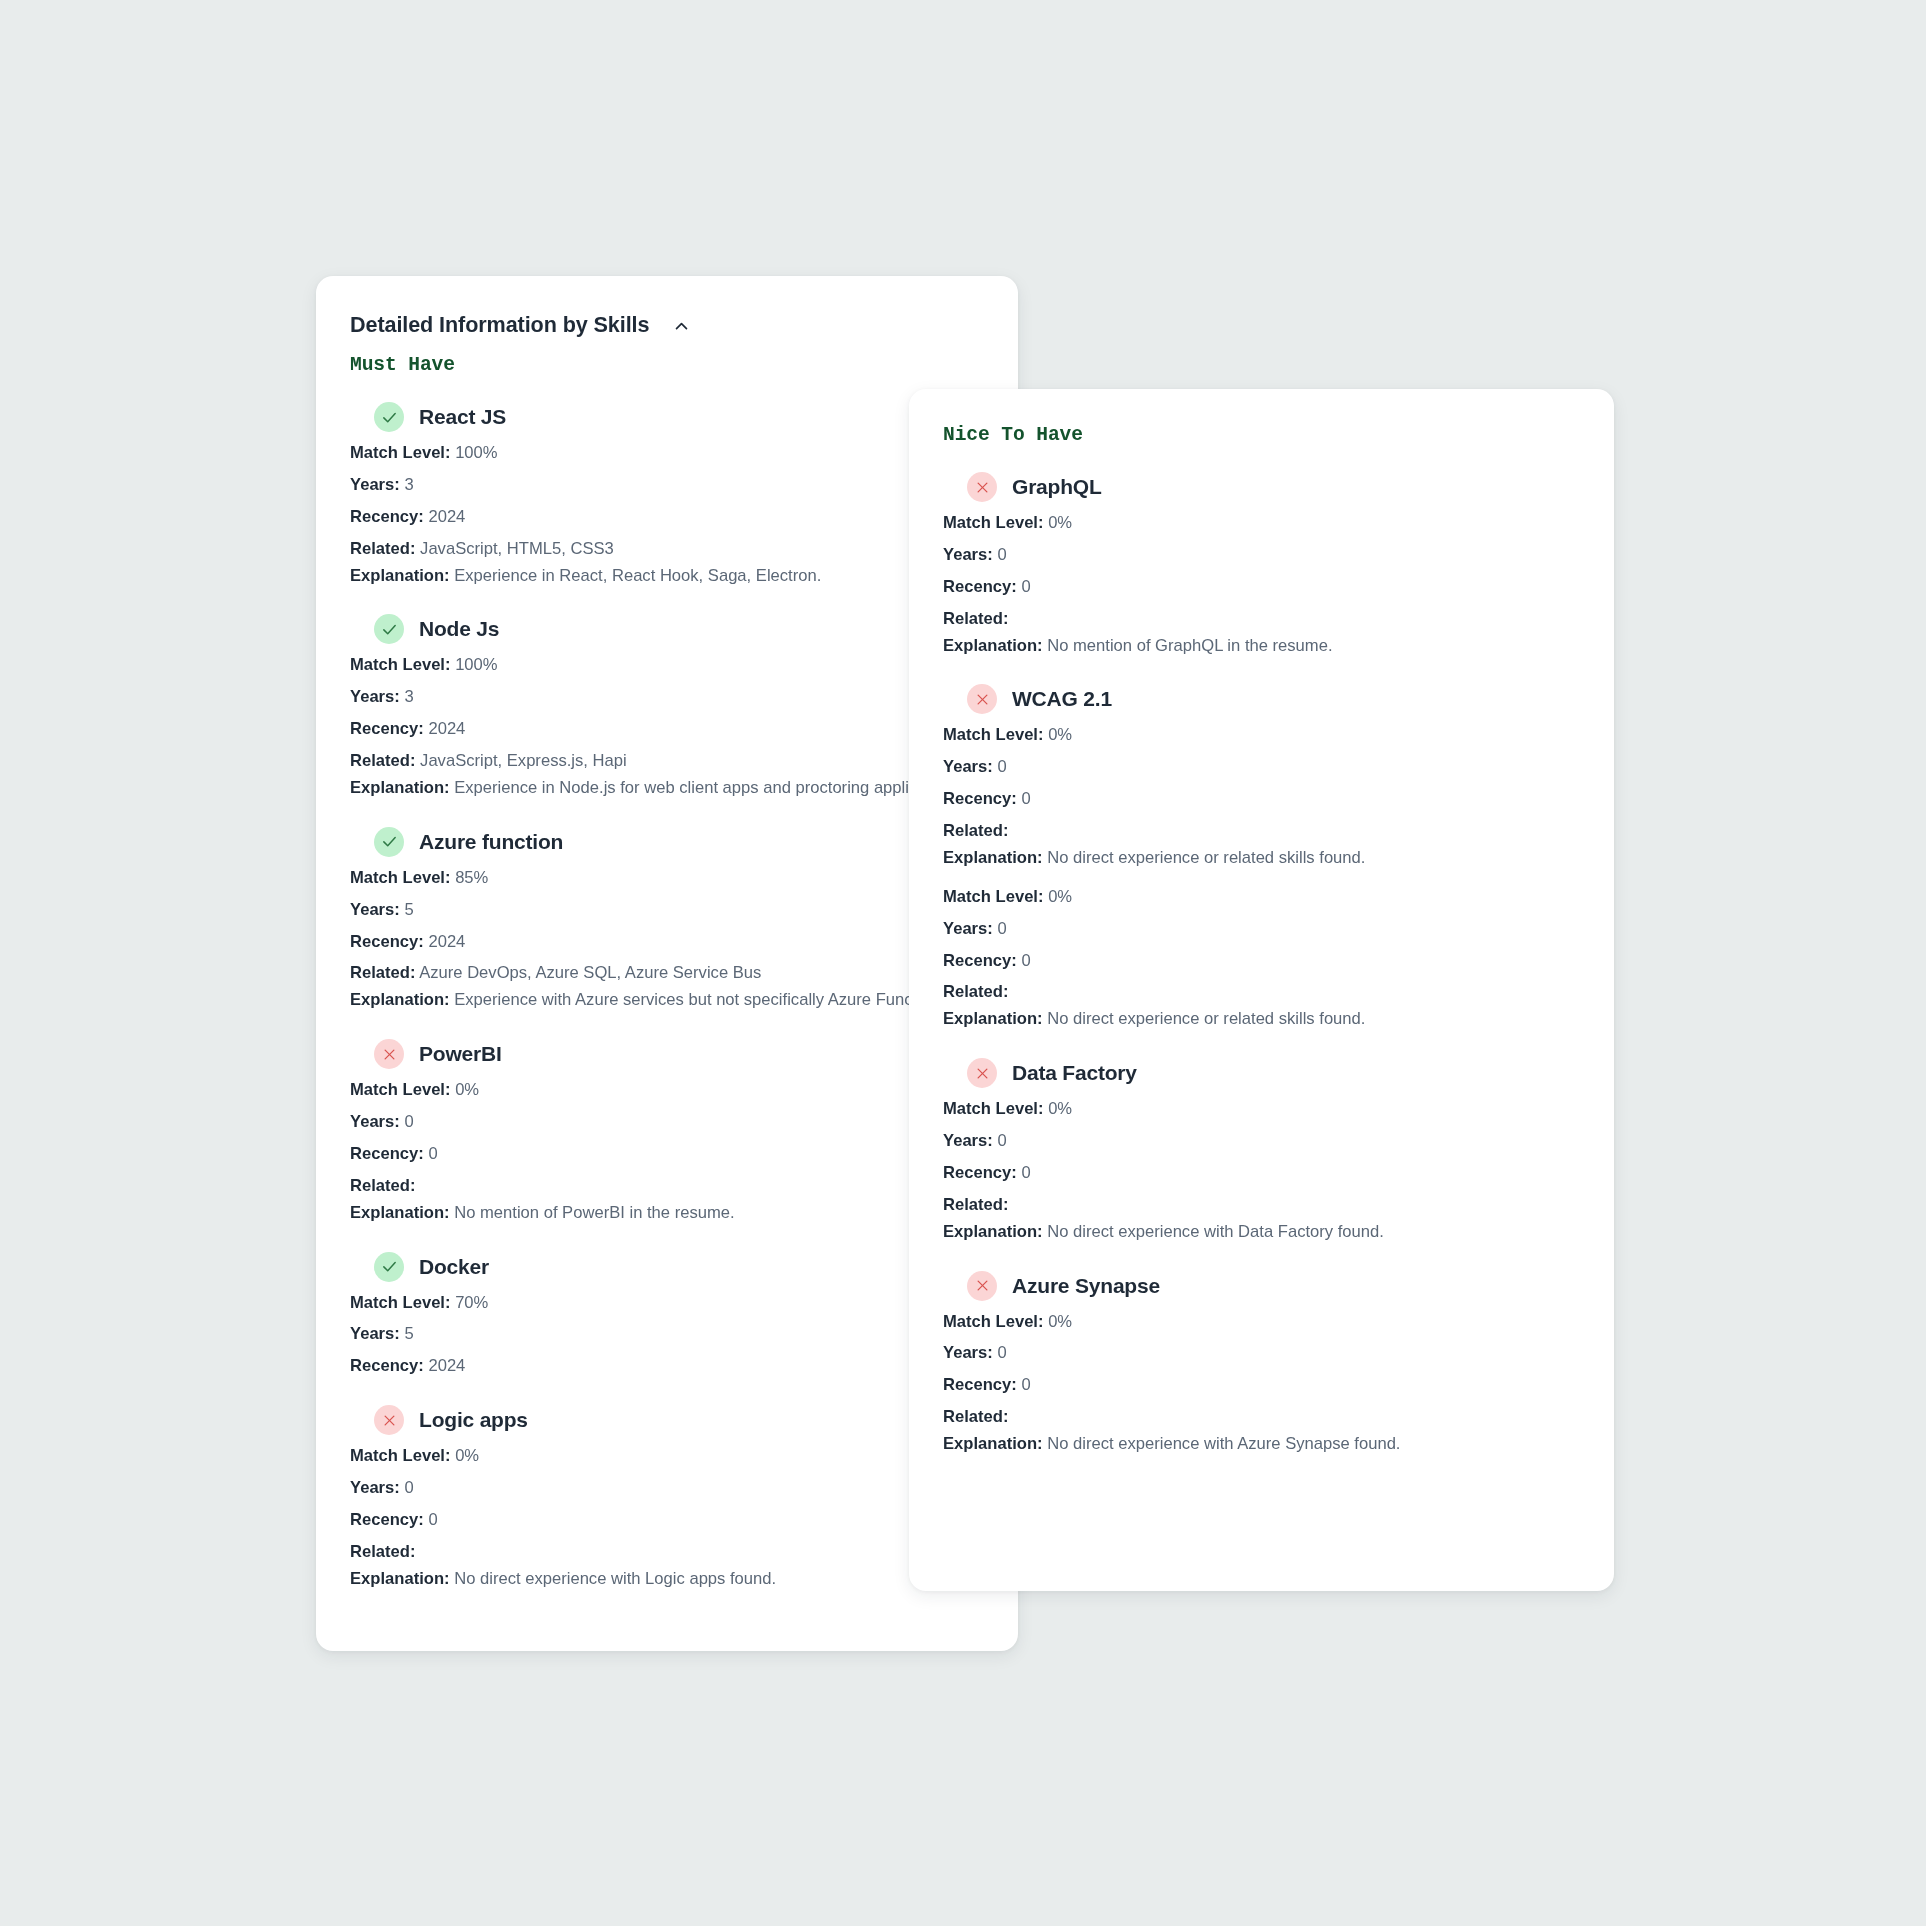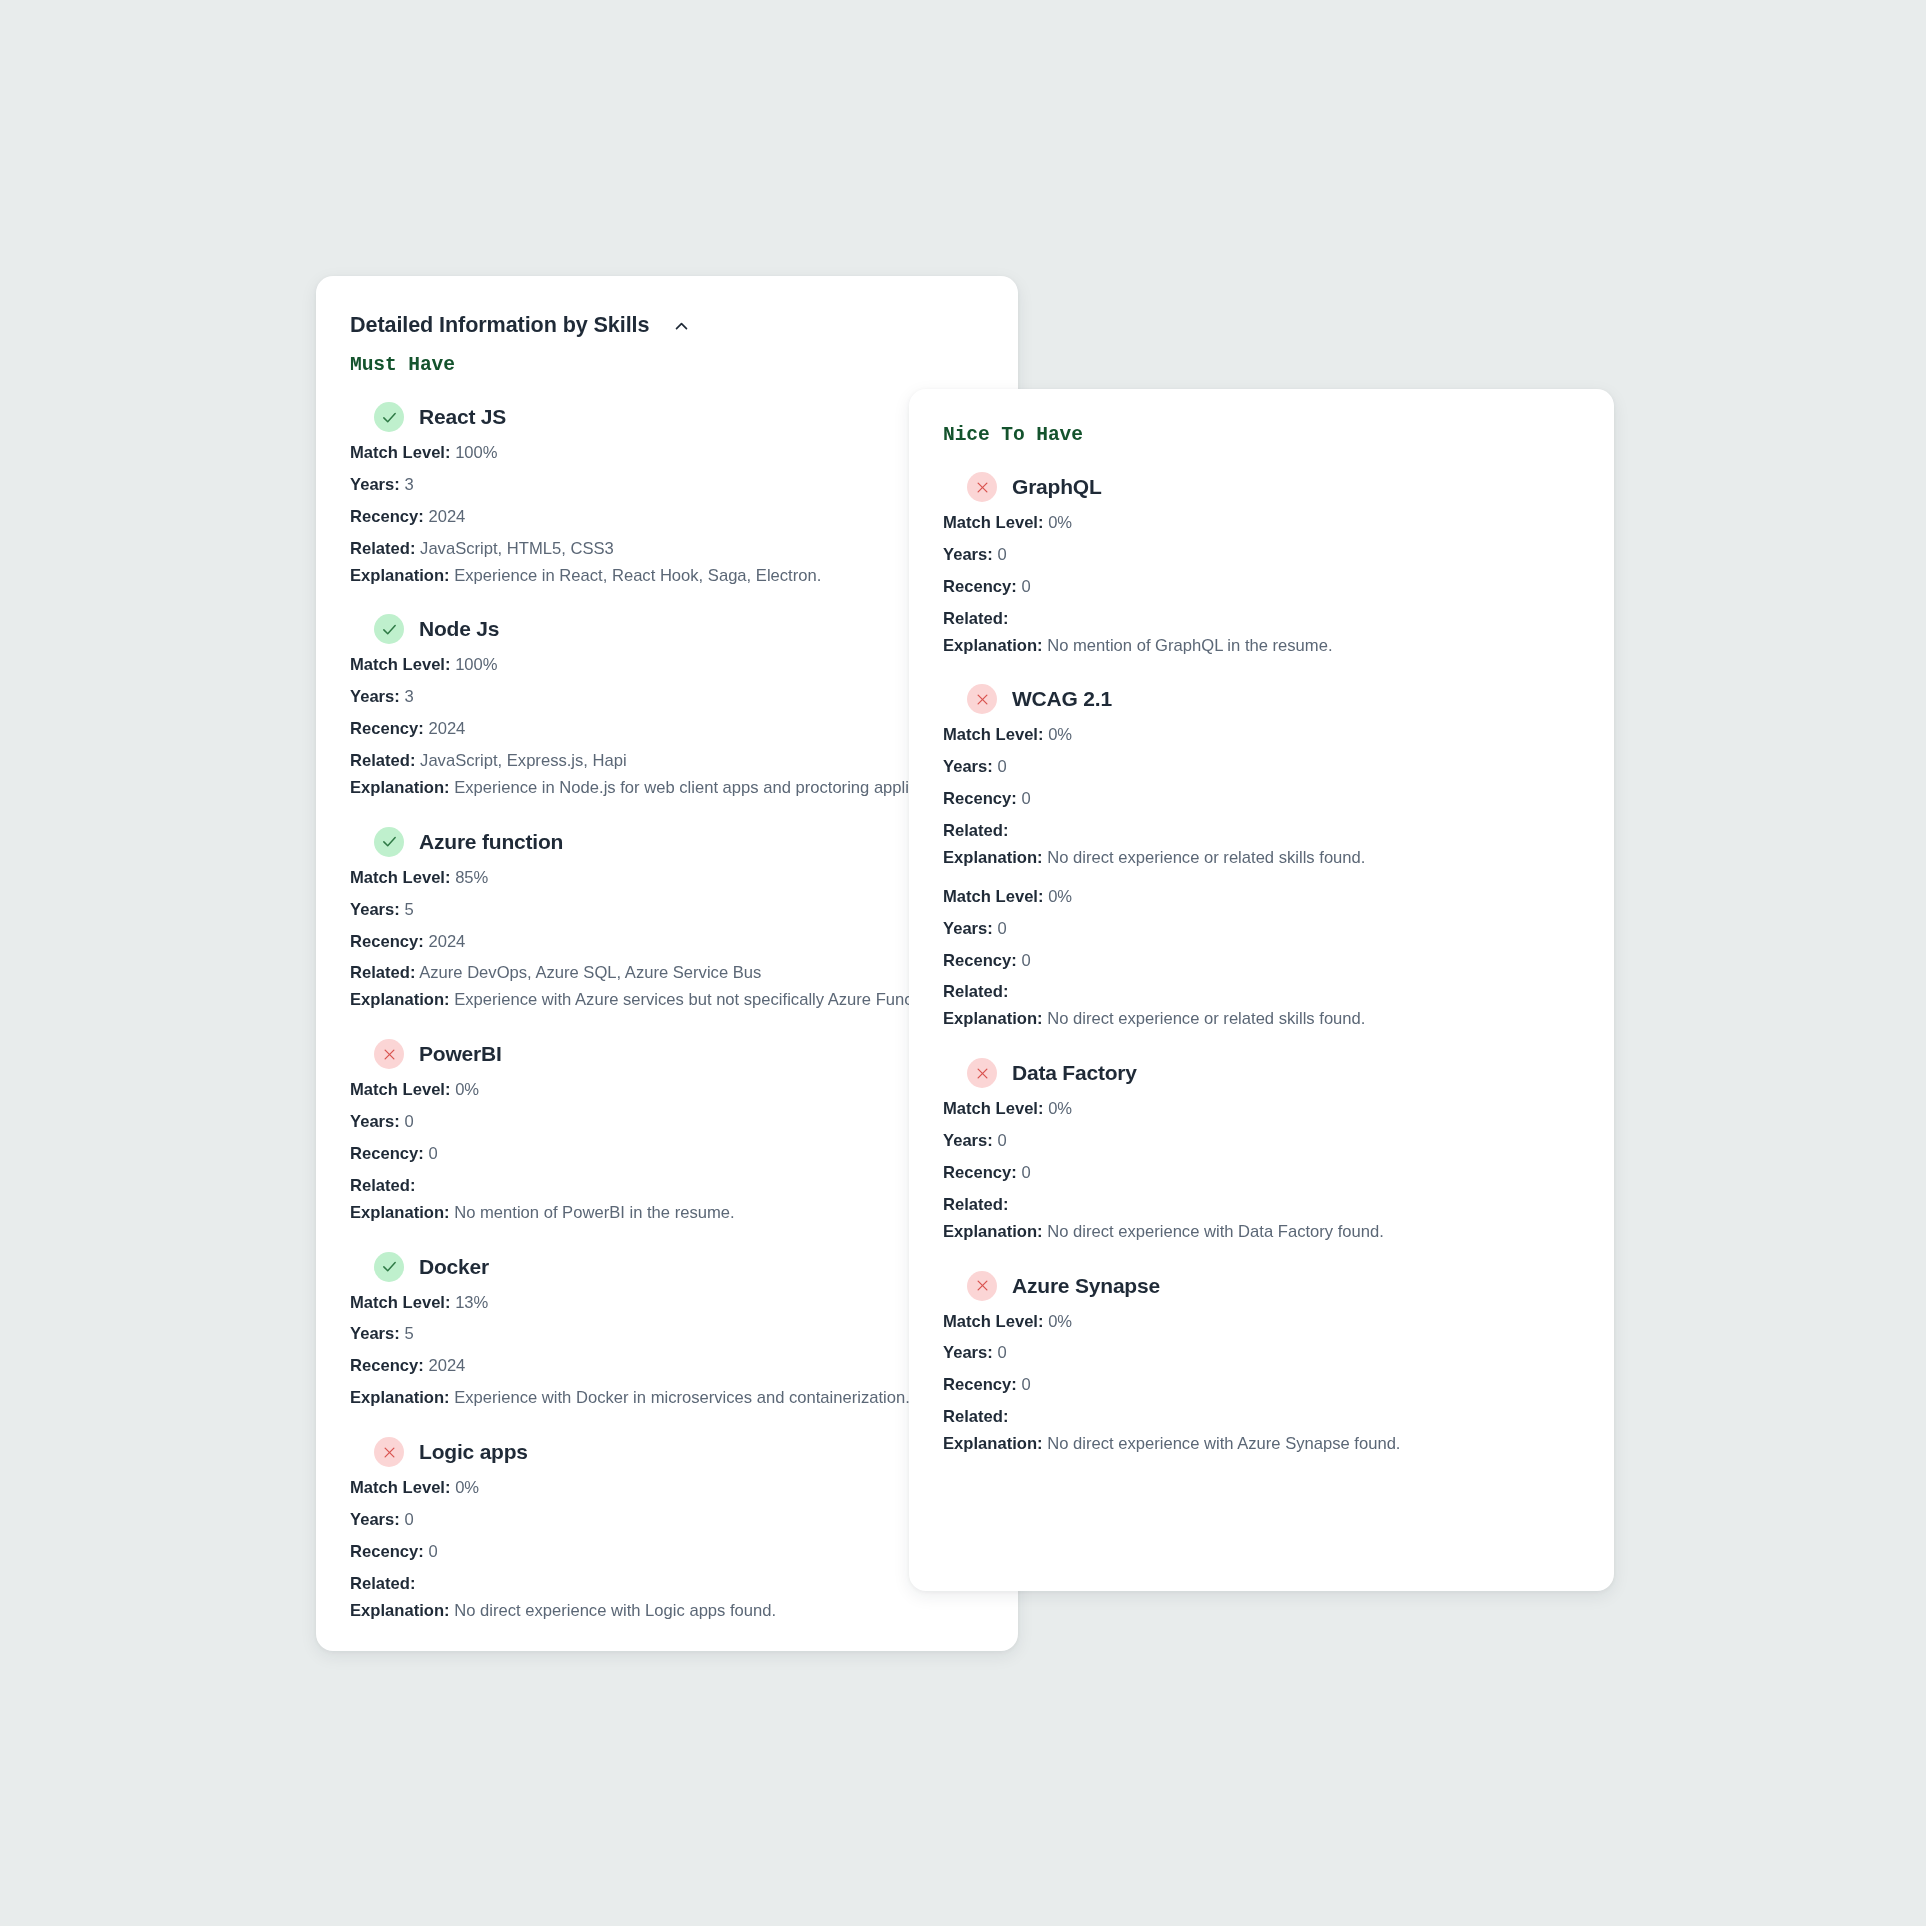--- a/index.html
+++ b/index.html
@@ -253,24 +253,23 @@
             <span class="status-badge ok">
               <span>
                 <svg width="17" height="17" viewBox="0 0 24 24" fill="none" stroke="#2f7a46" stroke-width="2.1" stroke-linecap="round" stroke-linejoin="round">
                   <polyline points="4,12.5 9.5,18 20,6.5"></polyline>
                 </svg>
               </span>
             </span>
             <span class="skill-name">Docker</span>
           </div>
           <div class="skill-rows">
-            <div class="row"><b>Match Level:</b> <span class="val">13%</span></div>
+            <div class="row"><b>Match Level:</b> <span class="val">70%</span></div>
             <div class="row"><b>Years:</b> <span class="val">5</span></div>
             <div class="row"><b>Recency:</b> <span class="val">2024</span></div>
-            <div class="row"><b>Explanation:</b> <span class="val">Experience with Docker in microservices and containerization.</span></div>
           </div>
         </div>
         <div class="skill">
           <div class="skill-head">
             <span class="status-badge fail">
               <span>
                 <svg width="15" height="15" viewBox="0 0 24 24" fill="none" stroke="#d9534f" stroke-width="2.1" stroke-linecap="round" stroke-linejoin="round">
                   <line x1="5" y1="5" x2="19" y2="19"></line>
                   <line x1="19" y1="5" x2="5" y2="19"></line>
                 </svg>

